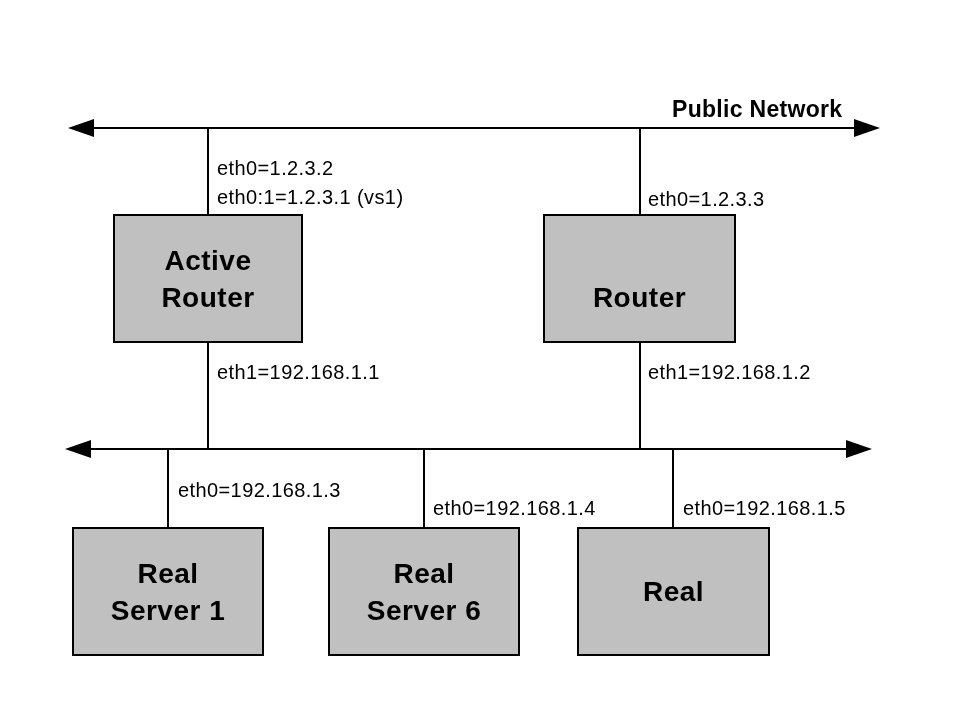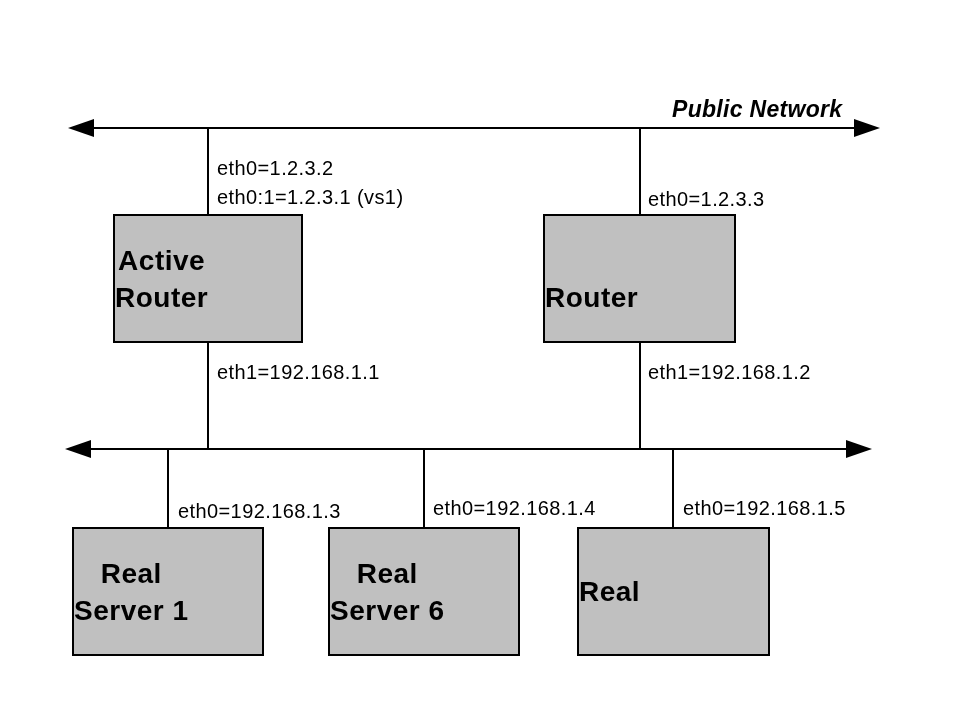--- a/index.html
+++ b/index.html
@@ -19,42 +19,41 @@
     overflow:hidden;
   }
   .wires{position:absolute;left:0;top:0;}
   .wire{stroke:var(--line);stroke-width:2;}
   .head{fill:var(--line);stroke:none;}
   .node{
     position:absolute;
     background:var(--box-fill);
     border:2px solid var(--box-border);
     box-sizing:border-box;
-    display:flex;align-items:center;
+    display:flex;align-items:center;justify-content:center;
     text-align:center;
   }
   .node-label{
     font-weight:bold;
     font-size:28px;
     line-height:37px;
     letter-spacing:0.5px;
   }
   .iface{
     position:absolute;
     font-size:20px;
     letter-spacing:0.4px;
     white-space:nowrap;
   }
   .net-title{
     position:absolute;
     font-size:23px;
     font-weight:bold;
     letter-spacing:0.3px;
     white-space:nowrap;
-    font-style:italic;
   }
 </style>
 </head>
 <body>
 
 <div class="canvas">
 
   <svg class="wires" width="959" height="719" viewBox="0 0 959 719">
 
     <line class="wire" x1="90" y1="128" x2="858" y2="128"></line>
@@ -76,21 +75,21 @@
 
   <div class="net-title" style="left:672px;top:96px">Public Network</div>
 
   <div class="iface" style="left:217px;top:157px">eth0=1.2.3.2</div>
   <div class="iface" style="left:217px;top:186px">eth0:1=1.2.3.1 (vs1)</div>
   <div class="iface" style="left:648px;top:188px">eth0=1.2.3.3</div>
 
   <div class="iface" style="left:217px;top:361px">eth1=192.168.1.1</div>
   <div class="iface" style="left:648px;top:361px">eth1=192.168.1.2</div>
 
-  <div class="iface" style="left:178px;top:500px">eth0=192.168.1.3</div>
+  <div class="iface" style="left:178px;top:479px">eth0=192.168.1.3</div>
   <div class="iface" style="left:433px;top:497px">eth0=192.168.1.4</div>
   <div class="iface" style="left:683px;top:497px">eth0=192.168.1.5</div>
 
   <div class="node" style="left:113px;top:214px;width:190px;height:129px">
     <div class="node-label">
       <span>Active</span><br>
       <span>Router</span>
     </div>
   </div>
 

